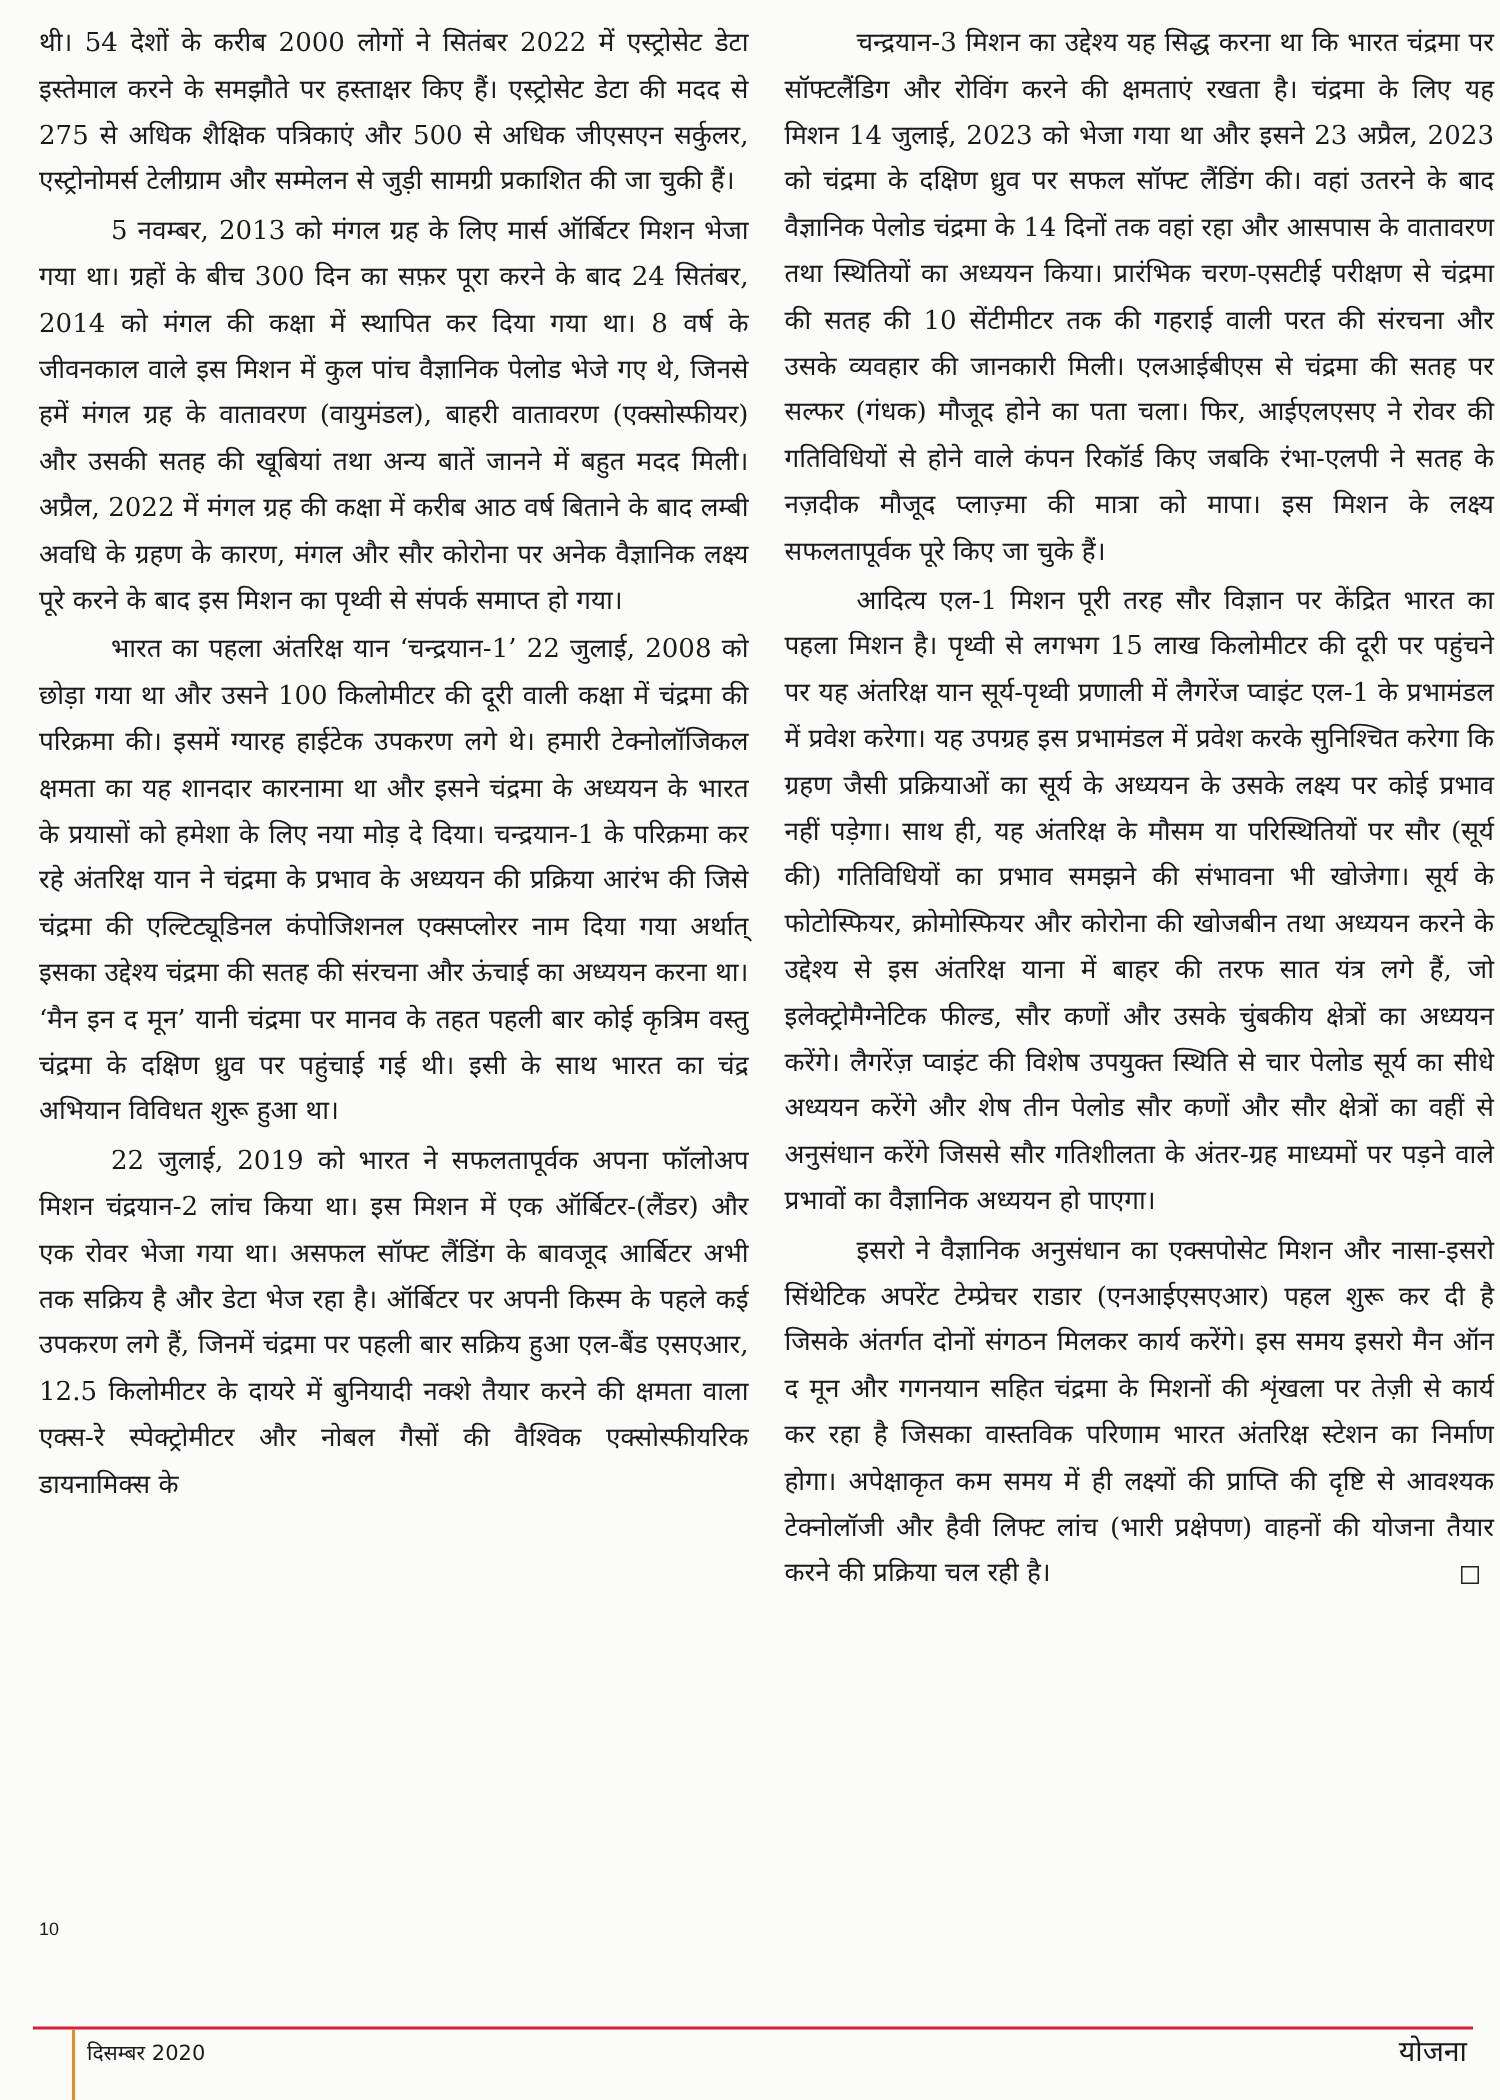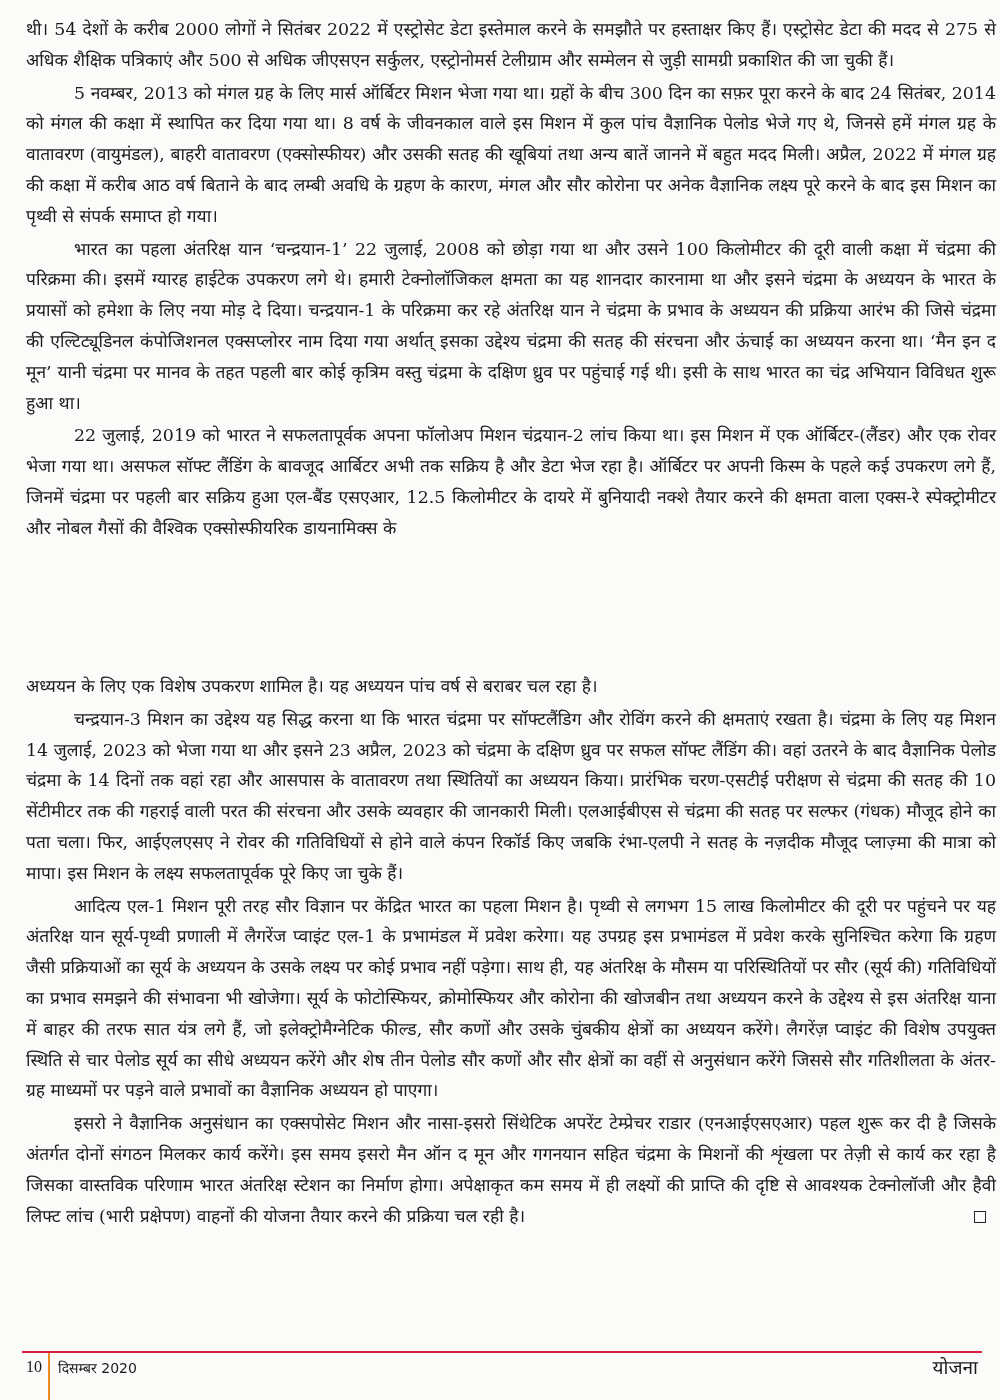--- a/index.html
+++ b/index.html
@@ -1,42 +1,41 @@
 <!DOCTYPE html>
 <html><head>
 <meta charset="utf-8">
 <style>
   html, body { margin: 0; padding: 0; }
   body {
     width: 1000px; height: 1400px; background: #fbfbfa; position: relative; overflow: hidden;
     font-family: "DejaVu Serif", serif; color: #1a1a1a;
   }
-  .cols { position: absolute; top: 14px; left: 26px; right: 4px; height: 1290px; display: flex; gap: 24px; flex-direction: column; }
+  .cols { position: absolute; top: 14px; left: 26px; right: 4px; height: 1290px; display: flex; gap: 24px; }
   .col { flex: 1; font-size: 17.4px; line-height: 30.8px; text-align: justify; }
   .col p { margin: 0 0 2px 0; text-indent: 0; }
   .col p.ind { text-indent: 48px; }
   .end-mark { display: inline-block; width: 10px; height: 10px; border: 1.6px solid #222; float: right; margin-top: 10px; margin-right: 10px; }
   .footer-rule { position: absolute; left: 22px; right: 18px; top: 1351px; height: 2px; background: #d6203a; }
   .footer-vbar { position: absolute; left: 48px; top: 1353px; width: 2px; height: 47px; background: #f08a1c; }
-  .footer-page { position: absolute; left: 26px; top: 1358px; font-family: Liberation Serif, serif; font-size: 16px; }
+  .footer-page { position: absolute; left: 26px; top: 1279px; font-family: Liberation Sans, sans-serif; font-size: 12px; }
   .footer-date { position: absolute; left: 58px; top: 1358px; font-family: "DejaVu Sans", sans-serif; font-size: 14px; }
   .footer-brand { position: absolute; right: 22px; top: 1354px; font-family: "DejaVu Sans", sans-serif; font-size: 19px; }
 </style>
 </head>
 <body>
 
 <div class="cols">
   <div class="col">
     <p>थी। 54 देशों के करीब 2000 लोगों ने सितंबर 2022 में एस्ट्रोसेट डेटा इस्तेमाल करने के समझौते पर हस्ताक्षर किए हैं। एस्ट्रोसेट डेटा की मदद से 275 से अधिक शैक्षिक पत्रिकाएं और 500 से अधिक जीएसएन सर्कुलर, एस्ट्रोनोमर्स टेलीग्राम और सम्मेलन से जुड़ी सामग्री प्रकाशित की जा चुकी हैं।</p>
     <p class="ind">5 नवम्बर, 2013 को मंगल ग्रह के लिए मार्स ऑर्बिटर मिशन भेजा गया था। ग्रहों के बीच 300 दिन का सफ़र पूरा करने के बाद 24 सितंबर, 2014 को मंगल की कक्षा में स्थापित कर दिया गया था। 8 वर्ष के जीवनकाल वाले इस मिशन में कुल पांच वैज्ञानिक पेलोड भेजे गए थे, जिनसे हमें मंगल ग्रह के वातावरण (वायुमंडल), बाहरी वातावरण (एक्सोस्फीयर) और उसकी सतह की खूबियां तथा अन्य बातें जानने में बहुत मदद मिली। अप्रैल, 2022 में मंगल ग्रह की कक्षा में करीब आठ वर्ष बिताने के बाद लम्बी अवधि के ग्रहण के कारण, मंगल और सौर कोरोना पर अनेक वैज्ञानिक लक्ष्य पूरे करने के बाद इस मिशन का पृथ्वी से संपर्क समाप्त हो गया।</p>
     <p class="ind">भारत का पहला अंतरिक्ष यान ‘चन्द्रयान-1’ 22 जुलाई, 2008 को छोड़ा गया था और उसने 100 किलोमीटर की दूरी वाली कक्षा में चंद्रमा की परिक्रमा की। इसमें ग्यारह हाईटेक उपकरण लगे थे। हमारी टेक्नोलॉजिकल क्षमता का यह शानदार कारनामा था और इसने चंद्रमा के अध्ययन के भारत के प्रयासों को हमेशा के लिए नया मोड़ दे दिया। चन्द्रयान-1 के परिक्रमा कर रहे अंतरिक्ष यान ने चंद्रमा के प्रभाव के अध्ययन की प्रक्रिया आरंभ की जिसे चंद्रमा की एल्टिट्यूडिनल कंपोजिशनल एक्सप्लोरर नाम दिया गया अर्थात् इसका उद्देश्य चंद्रमा की सतह की संरचना और ऊंचाई का अध्ययन करना था। ‘मैन इन द मून’ यानी चंद्रमा पर मानव के तहत पहली बार कोई कृत्रिम वस्तु चंद्रमा के दक्षिण ध्रुव पर पहुंचाई गई थी। इसी के साथ भारत का चंद्र अभियान विविधत शुरू हुआ था।</p>
     <p class="ind">22 जुलाई, 2019 को भारत ने सफलतापूर्वक अपना फॉलोअप मिशन चंद्रयान-2 लांच किया था। इस मिशन में एक ऑर्बिटर-(लैंडर) और एक रोवर भेजा गया था। असफल सॉफ्ट लैंडिंग के बावजूद आर्बिटर अभी तक सक्रिय है और डेटा भेज रहा है। ऑर्बिटर पर अपनी किस्म के पहले कई उपकरण लगे हैं, जिनमें चंद्रमा पर पहली बार सक्रिय हुआ एल-बैंड एसएआर, 12.5 किलोमीटर के दायरे में बुनियादी नक्शे तैयार करने की क्षमता वाला एक्स-रे स्पेक्ट्रोमीटर और नोबल गैसों की वैश्विक एक्सोस्फीयरिक डायनामिक्स के</p>
   </div>
   <div class="col">
-    <p>अध्ययन के लिए एक विशेष उपकरण शामिल है। यह अध्ययन पांच वर्ष से बराबर चल रहा है।</p>
     <p class="ind">चन्द्रयान-3 मिशन का उद्देश्य यह सिद्ध करना था कि भारत चंद्रमा पर सॉफ्टलैंडिग और रोविंग करने की क्षमताएं रखता है। चंद्रमा के लिए यह मिशन 14 जुलाई, 2023 को भेजा गया था और इसने 23 अप्रैल, 2023 को चंद्रमा के दक्षिण ध्रुव पर सफल सॉफ्ट लैंडिंग की। वहां उतरने के बाद वैज्ञानिक पेलोड चंद्रमा के 14 दिनों तक वहां रहा और आसपास के वातावरण तथा स्थितियों का अध्ययन किया। प्रारंभिक चरण-एसटीई परीक्षण से चंद्रमा की सतह की 10 सेंटीमीटर तक की गहराई वाली परत की संरचना और उसके व्यवहार की जानकारी मिली। एलआईबीएस से चंद्रमा की सतह पर सल्फर (गंधक) मौजूद होने का पता चला। फिर, आईएलएसए ने रोवर की गतिविधियों से होने वाले कंपन रिकॉर्ड किए जबकि रंभा-एलपी ने सतह के नज़दीक मौजूद प्लाज़्मा की मात्रा को मापा। इस मिशन के लक्ष्य सफलतापूर्वक पूरे किए जा चुके हैं।</p>
     <p class="ind">आदित्य एल-1 मिशन पूरी तरह सौर विज्ञान पर केंद्रित भारत का पहला मिशन है। पृथ्वी से लगभग 15 लाख किलोमीटर की दूरी पर पहुंचने पर यह अंतरिक्ष यान सूर्य-पृथ्वी प्रणाली में लैगरेंज प्वाइंट एल-1 के प्रभामंडल में प्रवेश करेगा। यह उपग्रह इस प्रभामंडल में प्रवेश करके सुनिश्चित करेगा कि ग्रहण जैसी प्रक्रियाओं का सूर्य के अध्ययन के उसके लक्ष्य पर कोई प्रभाव नहीं पड़ेगा। साथ ही, यह अंतरिक्ष के मौसम या परिस्थितियों पर सौर (सूर्य की) गतिविधियों का प्रभाव समझने की संभावना भी खोजेगा। सूर्य के फोटोस्फियर, क्रोमोस्फियर और कोरोना की खोजबीन तथा अध्ययन करने के उद्देश्य से इस अंतरिक्ष याना में बाहर की तरफ सात यंत्र लगे हैं, जो इलेक्ट्रोमैग्नेटिक फील्ड, सौर कणों और उसके चुंबकीय क्षेत्रों का अध्ययन करेंगे। लैगरेंज़ प्वाइंट की विशेष उपयुक्त स्थिति से चार पेलोड सूर्य का सीधे अध्ययन करेंगे और शेष तीन पेलोड सौर कणों और सौर क्षेत्रों का वहीं से अनुसंधान करेंगे जिससे सौर गतिशीलता के अंतर-ग्रह माध्यमों पर पड़ने वाले प्रभावों का वैज्ञानिक अध्ययन हो पाएगा।</p>
     <p class="ind"><span>इसरो ने वैज्ञानिक अनुसंधान का एक्सपोसेट मिशन और नासा-इसरो सिंथेटिक अपरेंट टेम्प्रेचर राडार (एनआईएसएआर) पहल शुरू कर दी है जिसके अंतर्गत दोनों संगठन मिलकर कार्य करेंगे। इस समय इसरो मैन ऑन द मून और गगनयान सहित चंद्रमा के मिशनों की शृंखला पर तेज़ी से कार्य कर रहा है जिसका वास्तविक परिणाम भारत अंतरिक्ष स्टेशन का निर्माण होगा। अपेक्षाकृत कम समय में ही लक्ष्यों की प्राप्ति की दृष्टि से आवश्यक टेक्नोलॉजी और हैवी लिफ्ट लांच (भारी प्रक्षेपण) वाहनों की योजना तैयार करने की प्रक्रिया चल रही है।</span><span class="end-mark"></span></p>
   </div>
 </div>
 
 <div class="footer-rule"></div>
 <div class="footer-vbar"></div>
 <div class="footer-page">10</div>
 <div class="footer-date">दिसम्बर 2020</div>

